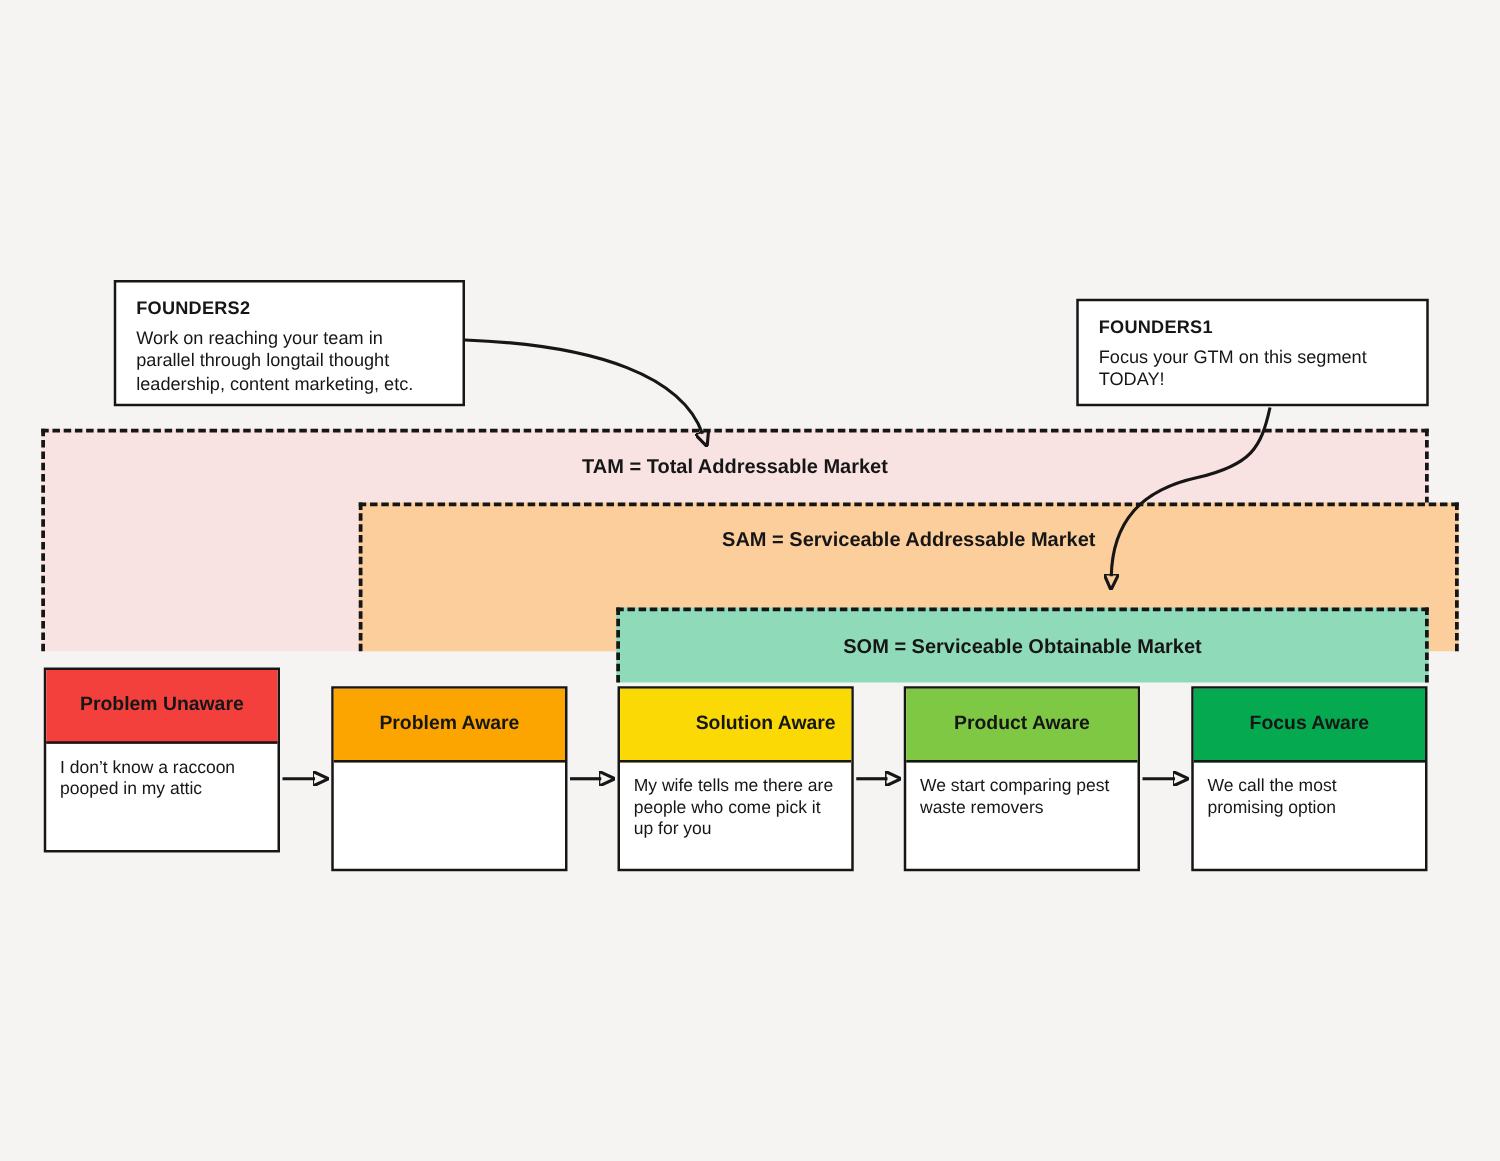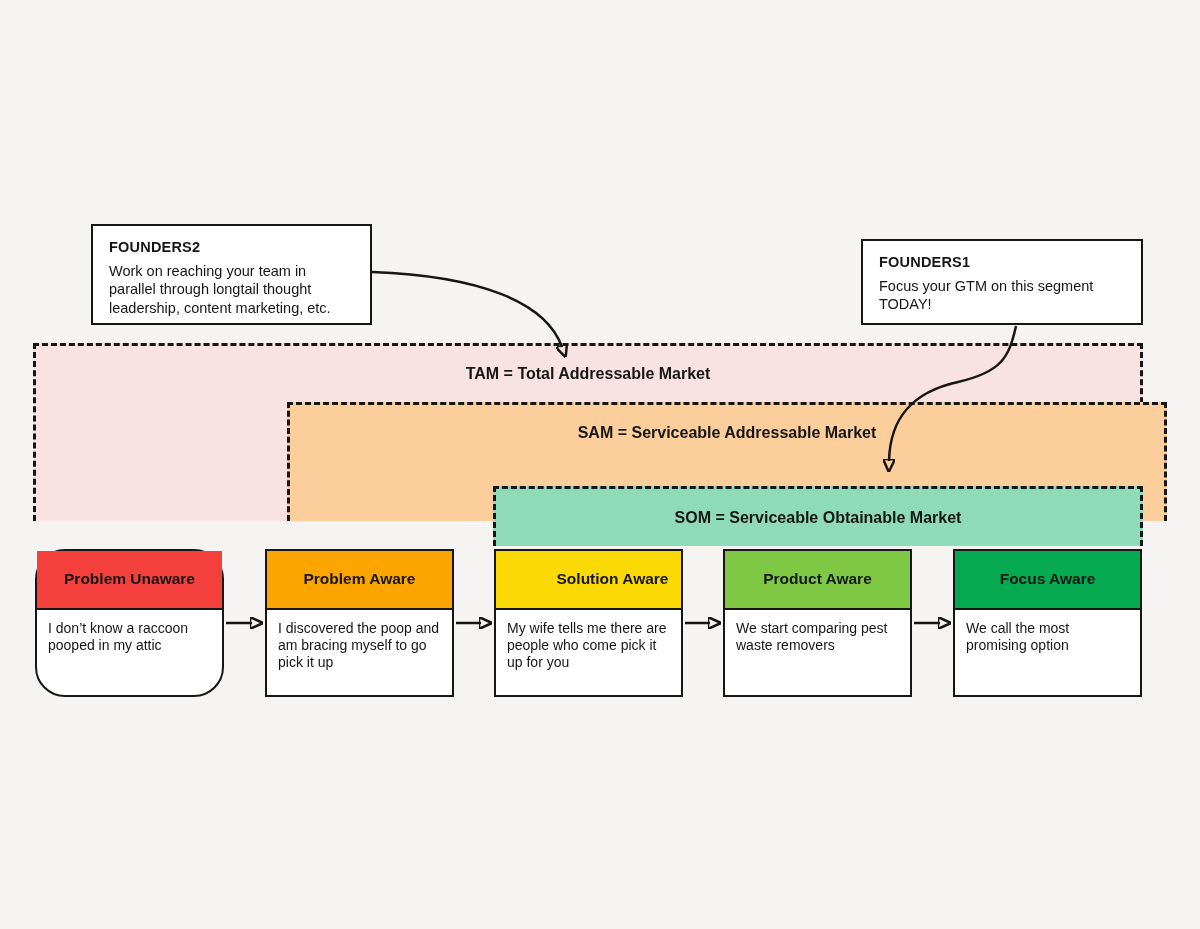--- a/index.html
+++ b/index.html
@@ -71,32 +71,31 @@
   </div>
 
   <div class="band" style="left: 263px; top: 402px; width: 880px; height: 119px; z-index: 2; background-color: rgb(251, 206, 156); margin-left: 24px;">
     <div class="band-label" style="height:56px;">SAM = Serviceable Addressable Market</div>
   </div>
 
   <div class="band" style="left: 493px; top: 461px; width: 650px; height: 60px; z-index: 3; background-color: rgb(143, 219, 185); margin-top: 25px;">
     <div class="band-label" style="height:57px;">SOM = Serviceable Obtainable Market</div>
   </div>
 
-  <div class="stage" style="left:35px;top:549px;border-radius:30px;">
+  <div class="stage" style="left:35px;top:534px;">
     <div class="stage-head" style="background-color: rgb(244, 64, 61);">
       <span>Problem Unaware</span>
     </div>
     <div class="stage-body">I don’t know a raccoon pooped in my attic</div>
   </div>
 
   <div class="stage" style="left:265px;top:549px;">
     <div class="stage-head" style="background-color: rgb(252, 164, 0);">
       <span>Problem Aware</span>
     </div>
-    <div class="stage-body">I discovered the poop and am bracing myself to go pick it up</div>
   </div>
 
   <div class="stage" style="left:494px;top:549px;">
     <div class="stage-head" style="background-color: rgb(251, 217, 4); padding-left: 48px;">
       <span>Solution Aware</span>
     </div>
     <div class="stage-body">My wife tells me there are people who come pick it up for you</div>
   </div>
 
   <div class="stage" style="left:723px;top:549px;">

